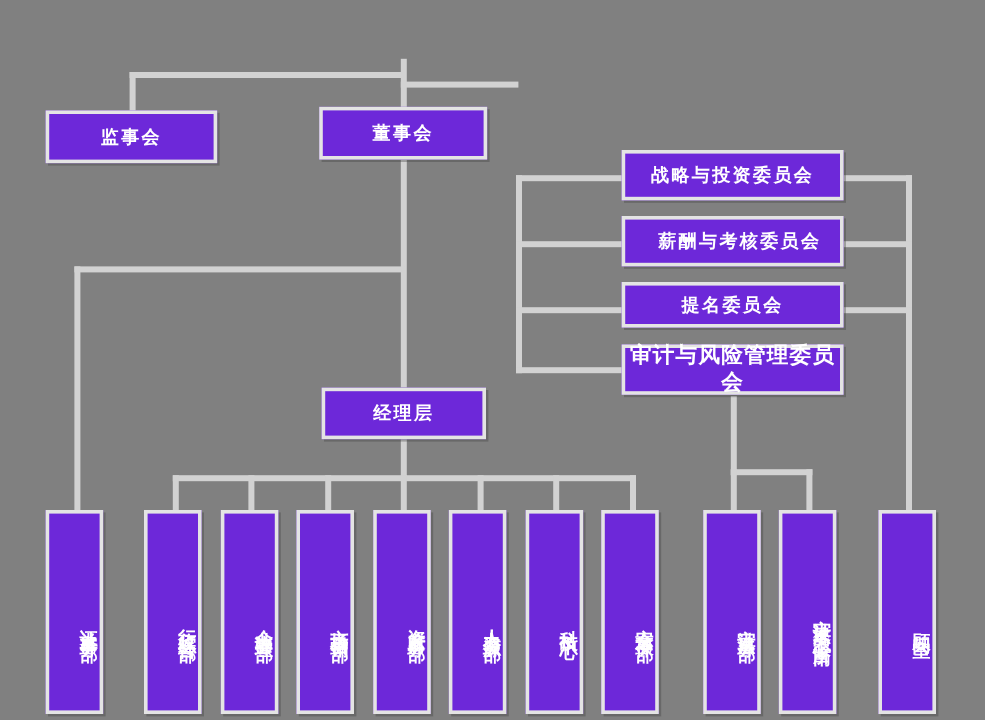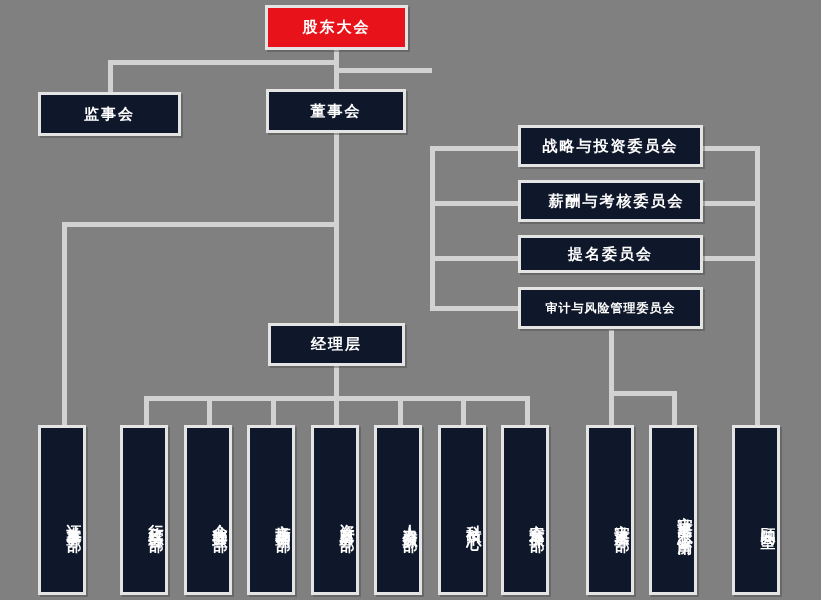--- a/index.html
+++ b/index.html
@@ -21,41 +21,41 @@
     background: #d2d2d2;
     z-index: 1;
   }
   .line.h { height: 5px; }
   .line.v { width: 5px; }
 
   
   .node {
     position: absolute;
     box-sizing: border-box;
-    background: #0f172a;
+    background: #6d28d9;
     border: 3px solid #e4e4e4;
     box-shadow: 2px 2px 0 rgba(60,60,60,0.35);
     color: #ffffff;
     display: flex;
     align-items: center;
     justify-content: center;
     text-align: center;
     z-index: 3;
     font-weight: bold;
     letter-spacing: 2px;
     line-height: 1.25;
   }
   .node.red {
     background: #e8131a;
   }
   .node.horiz {
     font-size: 15px;
   }
   .node.horiz.sm {
-    font-size: 12px;
+    font-size: 18px;
     letter-spacing: 1px;
   }
   
   .node.vert {
     writing-mode: vertical-rl;
     text-orientation: upright;
     font-size: 15px;
     letter-spacing: 3px;
     padding-top: 18px;
     align-items: flex-start;
@@ -105,23 +105,20 @@
   <div class="line v" style="left:334px; top:396px; height:31px;"></div>
   <div class="line v" style="left:398px; top:396px; height:31px;"></div>
   <div class="line v" style="left:461px; top:396px; height:31px;"></div>
   <div class="line v" style="left:525px; top:396px; height:31px;"></div>
 
   <div class="line v" style="left:609px; top:330px; height:66px;"></div>
   <div class="line h" style="left:609px; top:391px; width:68px;"></div>
   <div class="line v" style="left:609px; top:391px; height:36px;"></div>
   <div class="line v" style="left:672px; top:391px; height:36px;"></div>
 
-  <div class="node red horiz" style="left:265px; top:5px; width:143px; height:45px;">
-    <span class="txt">股东大会</span>
-  </div>
 
   <div class="node horiz" style="left:38px; top:92px; width:143px; height:44px;">
     <span class="txt">监事会</span>
   </div>
 
   <div class="node horiz" style="left:266px; top:89px; width:140px; height:44px;">
     <span class="txt">董事会</span>
   </div>
 
   <div class="node horiz" style="left:518px; top:125px; width:185px; height:42px;">

